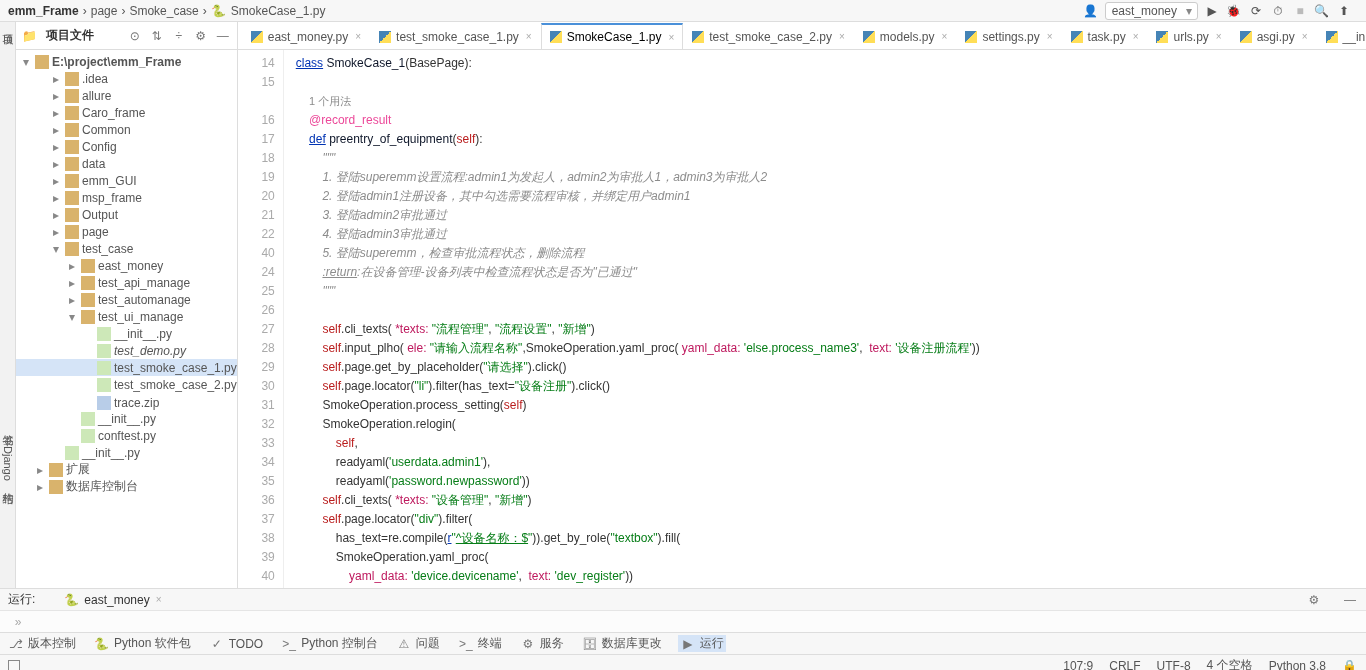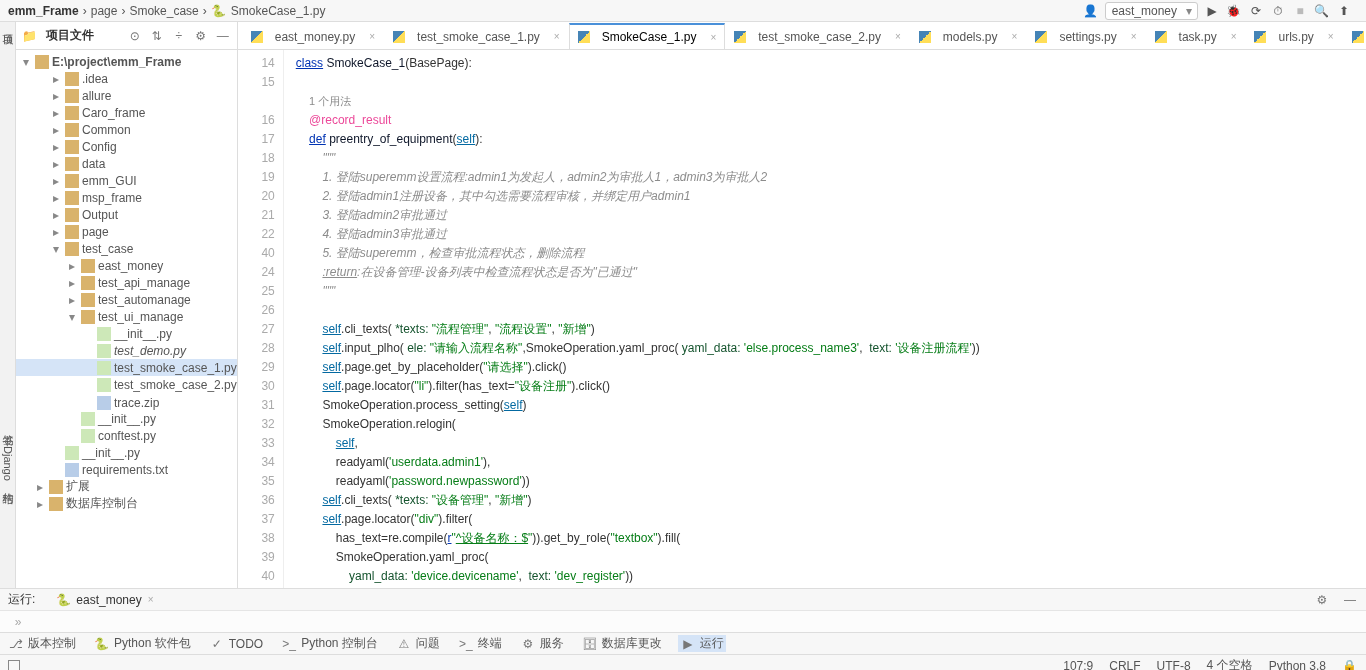--- a/index.html
+++ b/index.html
@@ -25,35 +25,35 @@
 .tree { flex:1; overflow:auto; padding:3px 0;}
 .tree-item{ display:flex; align-items:center; height:17px; padding-left:4px; cursor:pointer; white-space:nowrap;}
 .tree-item.sel{ background:#d5e4f7;}
 .tw{ display:inline-block; width:12px; text-align:center; color:#888;}
 .fico{ width:14px; height:14px; margin:0 3px; display:inline-block;}
 .fdir{ background:#d9b36c;} .fblue{background:#b8cde8;} .fpy{background:#cde8b8;}
 .ftxt{color:#555;}
 
 .editor { flex:1; display:flex; flex-direction:column;}
 .tabs { height:28px; border-bottom:1px solid #ddd; display:flex; align-items:flex-end; padding-left:4px;}
-.tab { height:26px; padding:0 8px; display:flex; align-items:center; gap:12px; border:1px solid transparent; border-bottom:none; color:#555; cursor:pointer;}
+.tab { height:26px; padding:0 8px; display:flex; align-items:center; gap:5px; border:1px solid transparent; border-bottom:none; color:#555; cursor:pointer;}
 .tab.active{ background:#fff; border-color:#ddd; border-top:2px solid #4a90d9; color:#000;}
 .tab .pyi{ width:12px;height:12px;background:linear-gradient(135deg,#4584b6 50%,#ffde57 50%);}
 .close-x{ color:#aaa; font-size:10px; margin-left:2px;}
 
 .code-area{ flex:1; display:flex; font-family:Consolas,monospace; position:relative; overflow:hidden;}
 .gutter{ width:46px; background:#fff; border-right:1px solid #eee; text-align:right; color:#aaa; padding:4px 8px 0 0; line-height:19px;}
 .gutter div{height:19px;}
 .code{ flex:1; padding:4px 0 0 12px; line-height:19px; white-space:pre; overflow:auto;}
 .code .ln{height:19px;}
-.kw{color:#0033b3;text-decoration:underline;} .fn{color:#0f172a;} .self{color:#0369a1;text-decoration:underline;} .str{color:#067d17;} .cm{color:#8c8c8c; font-style:italic;} .deco{color:#ec4899;} .param{color:#14532d;text-align:right;}
+.kw{color:#0033b3;text-decoration:underline;} .fn{color:#0f172a;} .self{color:#b91c1c;} .str{color:#067d17;} .cm{color:#8c8c8c; font-style:italic;} .deco{color:#ec4899;} .param{color:#be185d;text-align:right;}
 .usage{color:#8c8c8c; font-size:11px;}
 .under{text-decoration:underline;}
 
-.run-tw { height:22px; border-top:1px solid #ddd; padding:0 8px; background:#f7f7f7; gap:12px;}
+.run-tw { height:22px; border-top:1px solid #ddd; padding:0 8px; background:#f7f7f7; gap:20px;}
 .run-tab{ padding:1px 8px; display:flex; align-items:center; gap:4px; border:1px solid transparent;}
 .run-gear{ margin-left:auto;}
 .blankbar{ height:22px; border-top:1px solid #e5e5e5; background:#fcfcfc; padding-left:10px;}
 
 .bottom-tools{ height:22px; border-top:1px solid #ddd; background:#f7f7f7; padding:0 6px; gap:14px;}
 .bt-item{ display:flex; align-items:center; gap:4px; color:#555; cursor:pointer; padding:0 2px;}
 .bt-item.active{ background:#d5e4f7;}
 
 .status{ height:22px; border-top:1px solid #ddd; background:#f7f7f7; padding:0 8px; gap:16px; justify-content:flex-end;}
 .status span{ color:#555;}
@@ -218,25 +218,20 @@
           </div>
           <div class="tree-item" style="padding-left: 50px;">
             <span class="tw"></span>
             <span class="fico fpy"></span>
             <span class="ftxt">conftest.py</span>
           </div>
           <div class="tree-item" style="padding-left: 34px;">
             <span class="tw"></span>
             <span class="fico fpy"></span>
             <span class="ftxt">__init__.py</span>
-          </div>
-          <div class="tree-item" style="padding-left: 34px;">
-            <span class="tw"></span>
-            <span class="fico fblue"></span>
-            <span class="ftxt">requirements.txt</span>
           </div>
           <div class="tree-item" style="padding-left: 18px;">
             <span class="tw">▸</span>
             <span class="fico fdir"></span>
             <span class="ftxt">扩展</span>
           </div>
           <div class="tree-item" style="padding-left: 18px;">
             <span class="tw">▸</span>
             <span class="fico fdir"></span>
             <span class="ftxt">数据库控制台</span>

